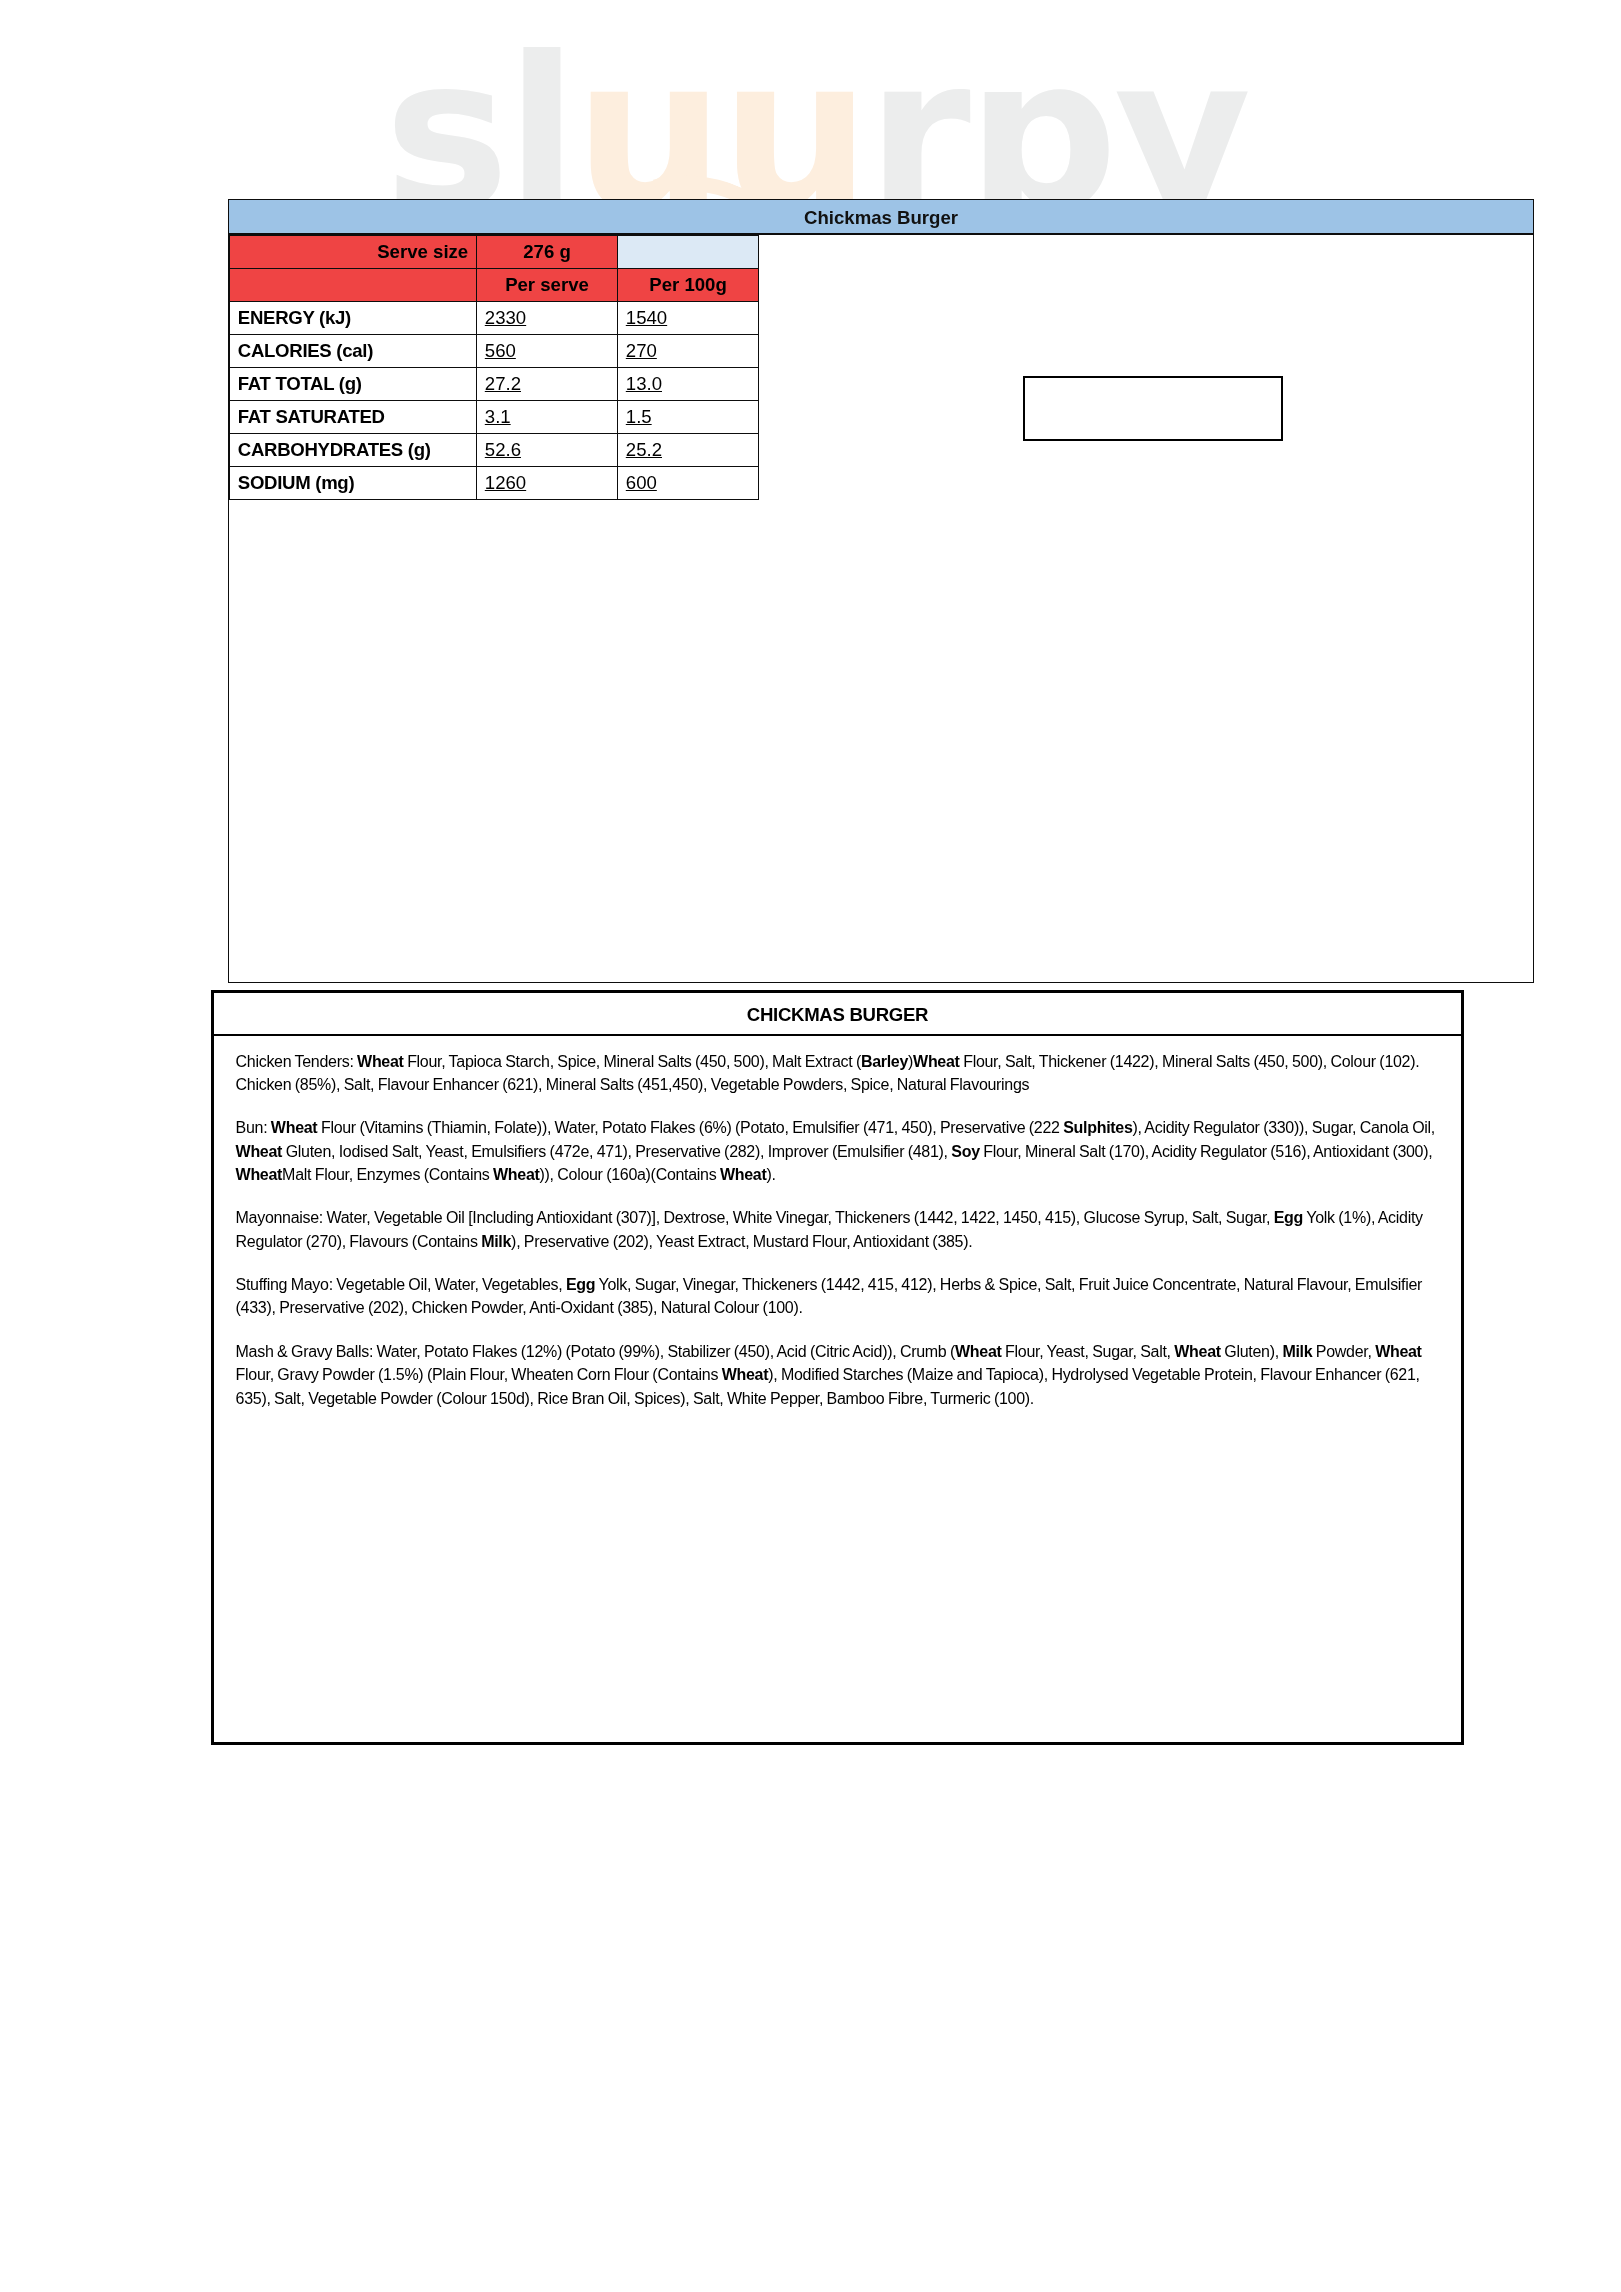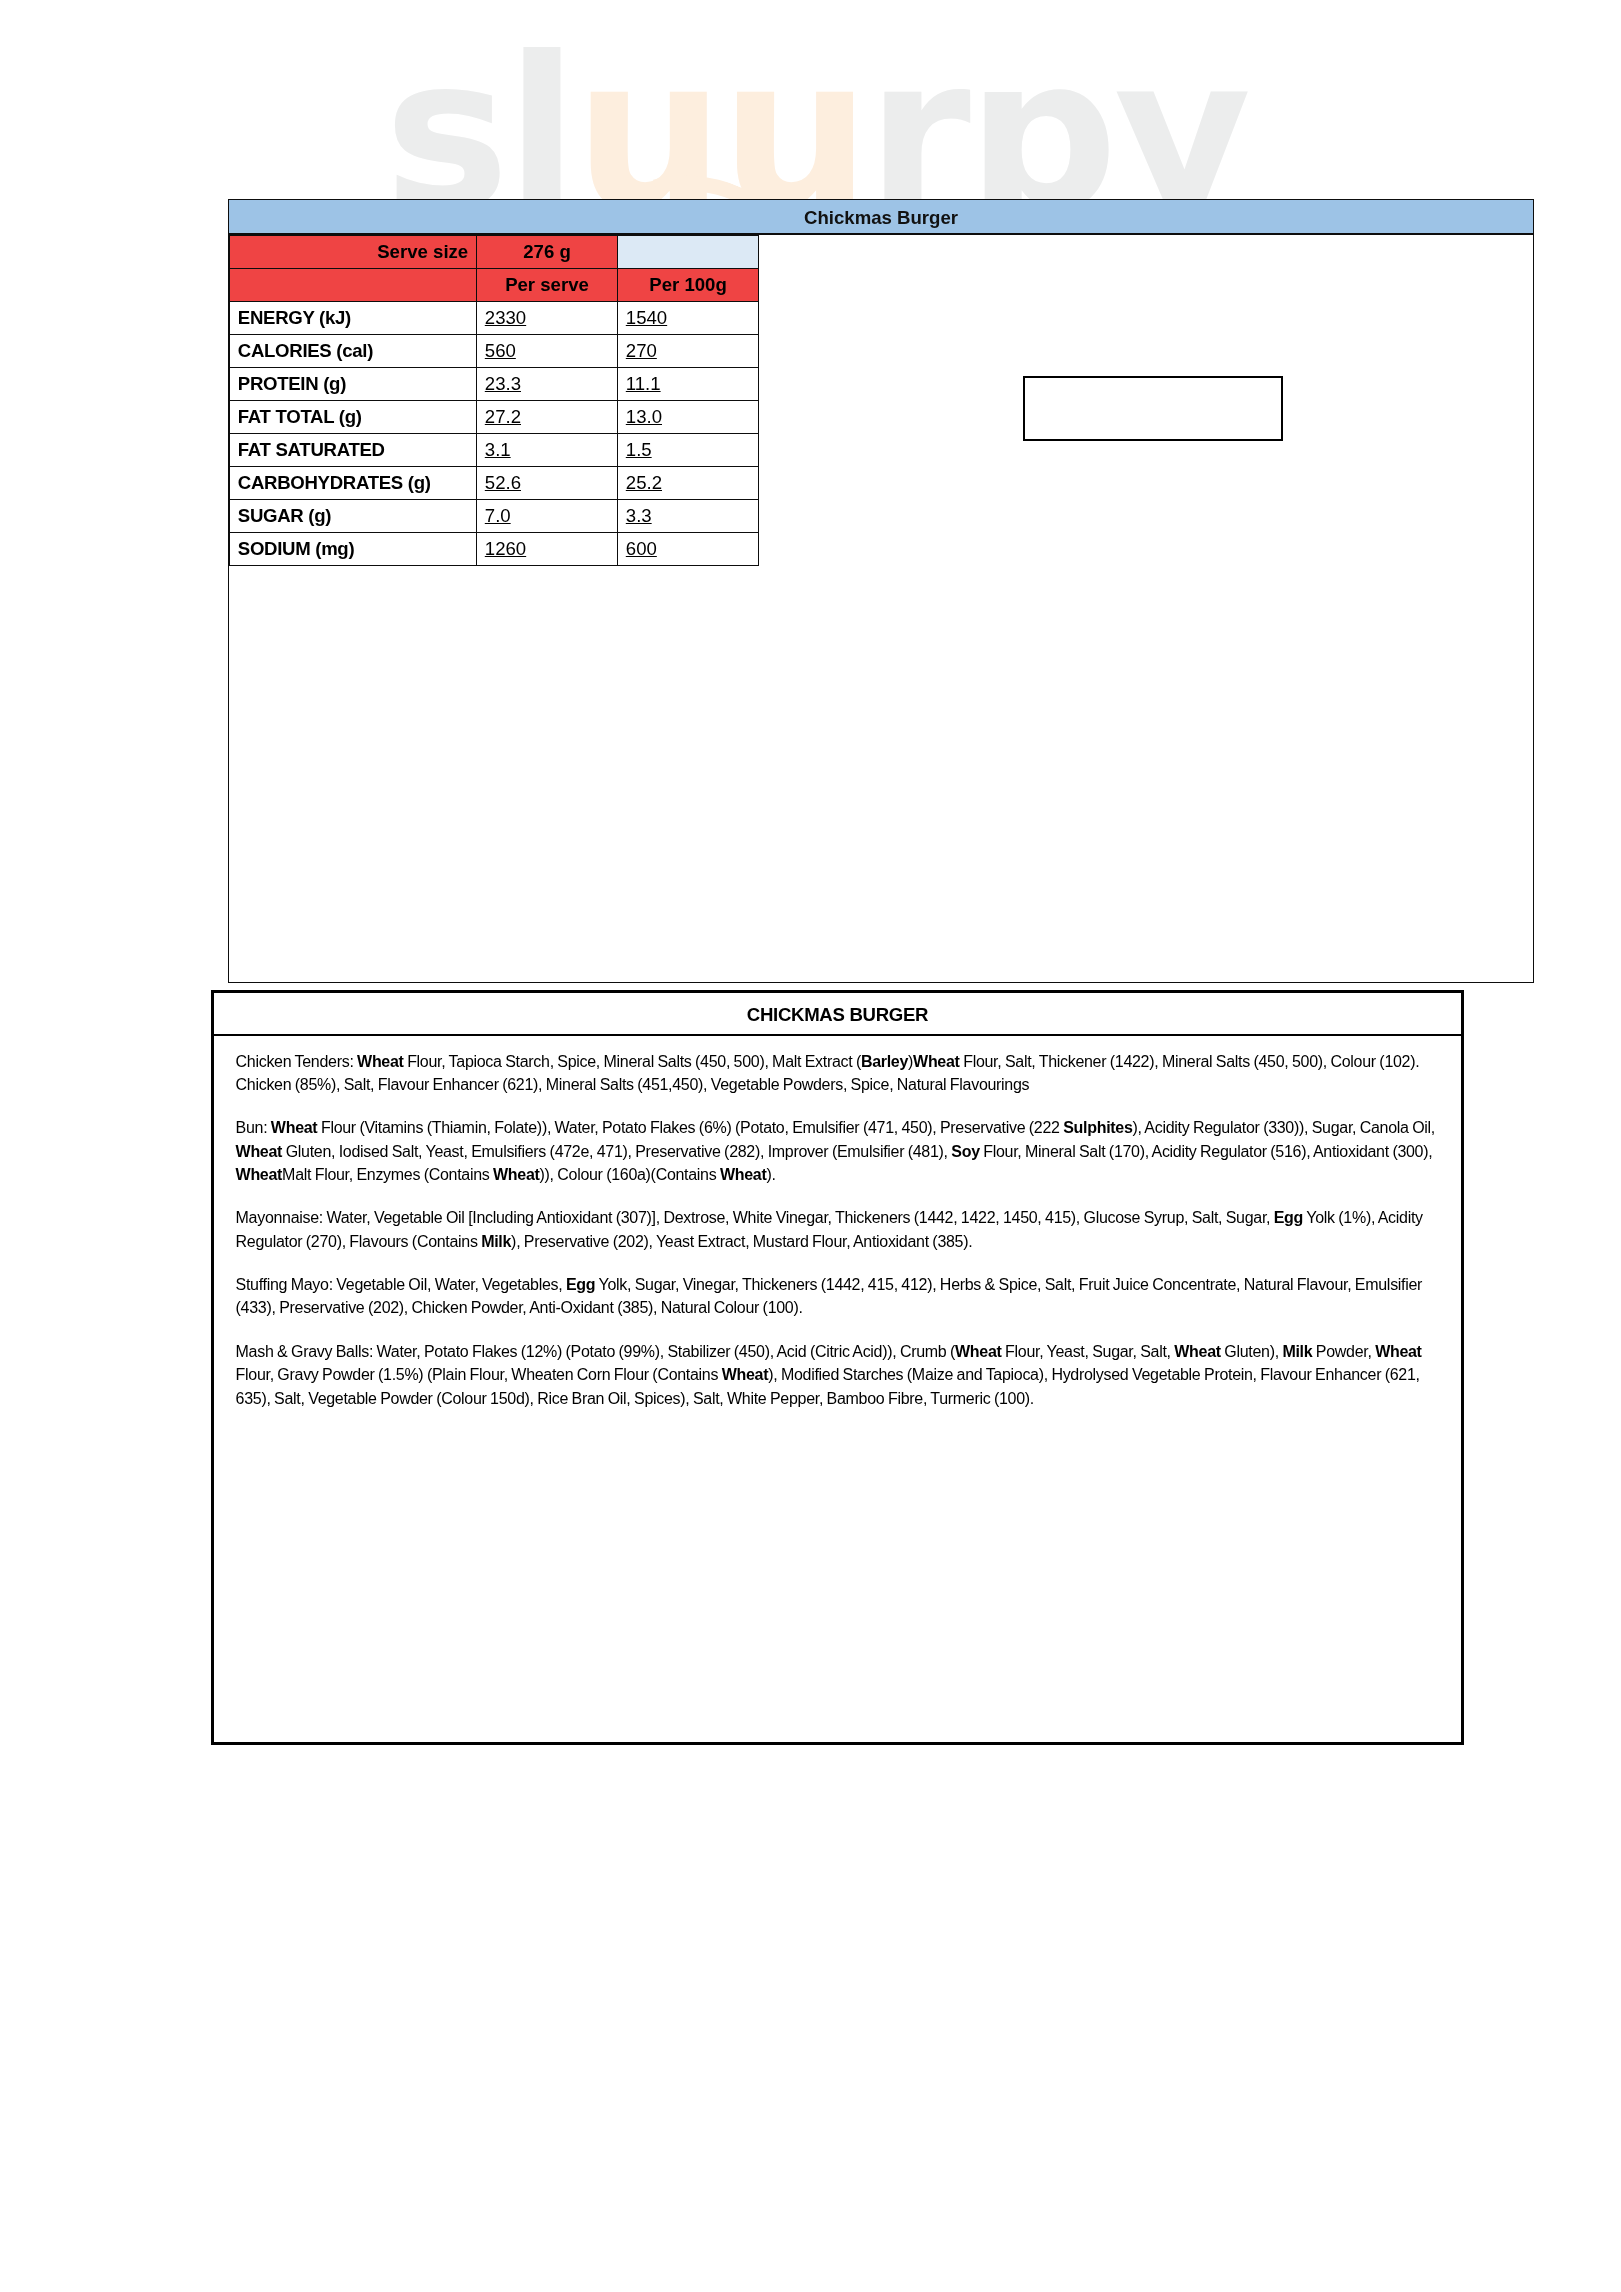--- a/index.html
+++ b/index.html
@@ -207,43 +207,33 @@
           <td class="row-label">ENERGY (kJ)</td>
           <td class="row-value">2330</td>
           <td class="row-value">1540</td>
         </tr>
         <tr>
           <td class="row-label">CALORIES (cal)</td>
           <td class="row-value">560</td>
           <td class="row-value">270</td>
         </tr>
         <tr>
-          <td class="row-label">PROTEIN (g)</td>
-          <td class="row-value">23.3</td>
-          <td class="row-value">11.1</td>
-        </tr>
-        <tr>
           <td class="row-label">FAT TOTAL (g)</td>
           <td class="row-value">27.2</td>
           <td class="row-value">13.0</td>
         </tr>
         <tr>
           <td class="row-label">FAT SATURATED</td>
           <td class="row-value">3.1</td>
           <td class="row-value">1.5</td>
         </tr>
         <tr>
           <td class="row-label">CARBOHYDRATES (g)</td>
           <td class="row-value">52.6</td>
           <td class="row-value">25.2</td>
-        </tr>
-        <tr>
-          <td class="row-label">SUGAR (g)</td>
-          <td class="row-value">7.0</td>
-          <td class="row-value">3.3</td>
         </tr>
         <tr>
           <td class="row-label">SODIUM (mg)</td>
           <td class="row-value">1260</td>
           <td class="row-value">600</td>
         </tr>
       </tbody>
   </table>
 
   <div id="image-placeholder"></div>

